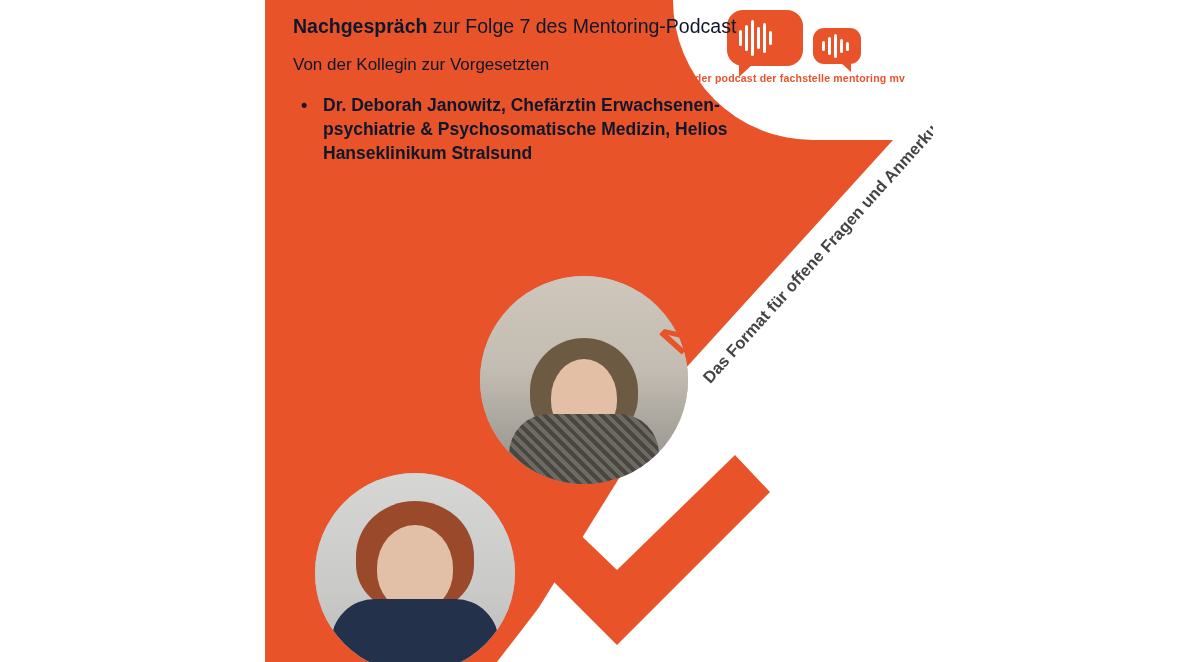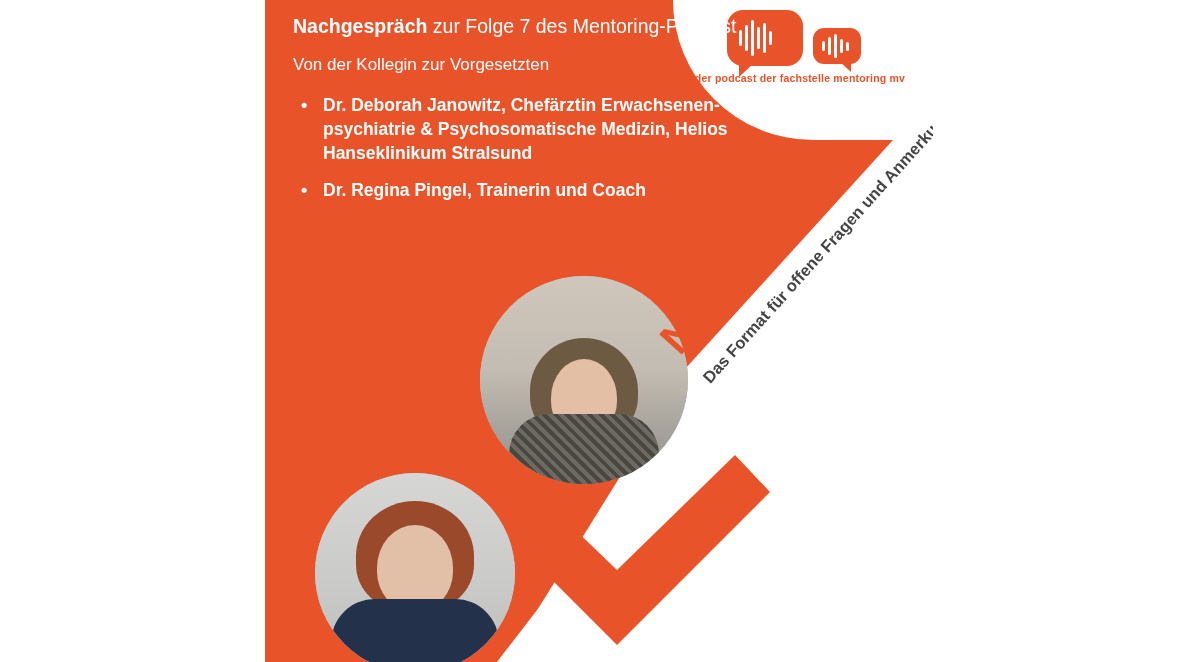--- a/index.html
+++ b/index.html
@@ -115,21 +115,21 @@
     letter-spacing: 0.2px;
     margin-top: 2px;
   }
 
   
   #text-block {
     position: absolute;
     left: 28px;
     top: 14px;
     width: 470px;
-    color: #ffffff;
+    color: #0f172a;
   }
   .headline {
     font-size: 19.5px;
     line-height: 1.33;
     margin: 0 0 14px 0;
     font-weight: normal;
   }
   .headline b { font-weight: bold; }
   .subhead {
     font-size: 17px;
@@ -307,21 +307,20 @@
     <div id="logo-sub">der podcast der fachstelle mentoring mv</div>
   </div>
 
   <div id="text-block">
     <p class="headline">
       <b>Nachgespräch</b><span> zur Folge 7 des Mentoring-Podcast</span>
     </p>
     <p class="subhead">Von der Kollegin zur Vorgesetzten</p>
     <ul class="guests">
       <li>Dr. Deborah Janowitz, Chefärztin Erwachsenen-psychiatrie &amp; Psychosomatische Medizin, Helios Hanseklinikum Stralsund</li>
-      <li>Dr. Regina Pingel, Trainerin und Coach</li>
     </ul>
   </div>
 
   <div class="photo" id="photo-1">
     <div class="ph-inner">
       <div id="p1-hair"></div>
       <div id="p1-face"></div>
       <div id="p1-body"></div>
     </div>
   </div>

